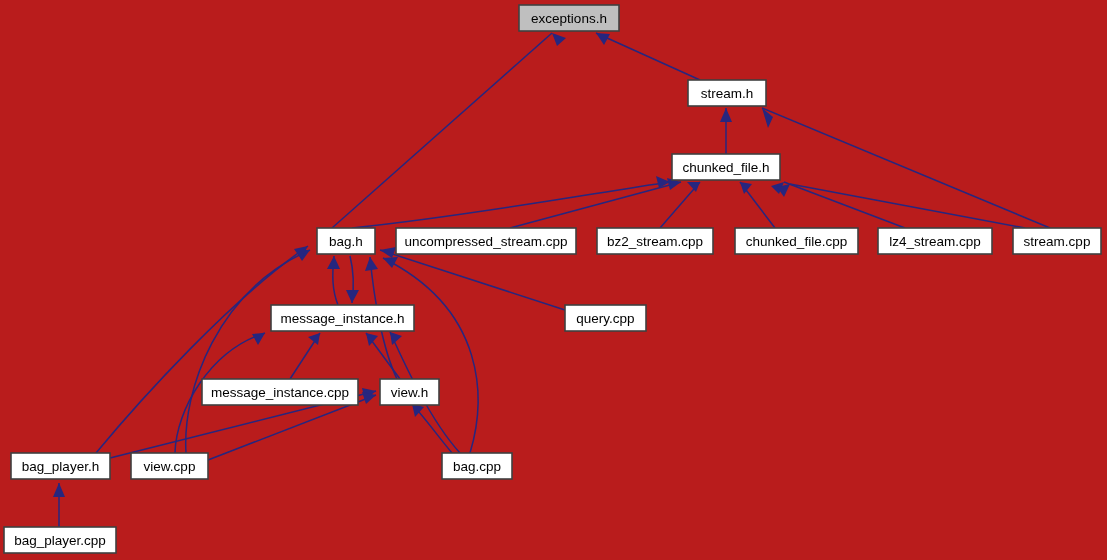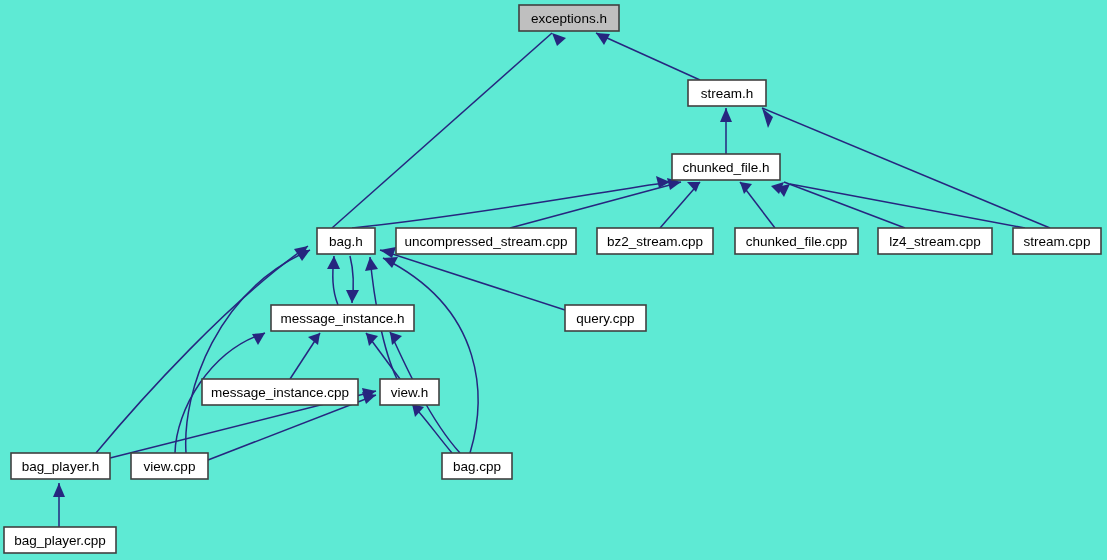--- a/index.html
+++ b/index.html
@@ -1,18 +1,18 @@
 <!DOCTYPE html>
 <html><head>
 <meta charset="utf-8">
 <style>
   html,body{margin:0;padding:0;background:#ffffff;}
   body{width:1107px;height:560px;overflow:hidden;
        font-family:"Liberation Sans","DejaVu Sans",sans-serif;}
-  #graph-wrap{position:relative;width:1107px;height:560px;background:#5eead4;}
+  #graph-wrap{position:relative;width:1107px;height:560px;background:#b91c1c;}
   svg#dep-graph{display:block;width:1107px;height:560px;}
   .node-box{fill:#ffffff;stroke:#404040;stroke-width:1.6;}
   .node-box.highlight{fill:#bfbfbf;stroke:#404040;stroke-width:1.6;}
   .node-label{font-family:"Liberation Sans","DejaVu Sans",sans-serif;
               font-size:13.5px;fill:#000000;text-anchor:middle;
               dominant-baseline:middle;}
   .edge{fill:none;stroke:#26267f;stroke-width:1.5;}
   .arrowhead{fill:#26267f;stroke:none;}
 </style>
 </head>

